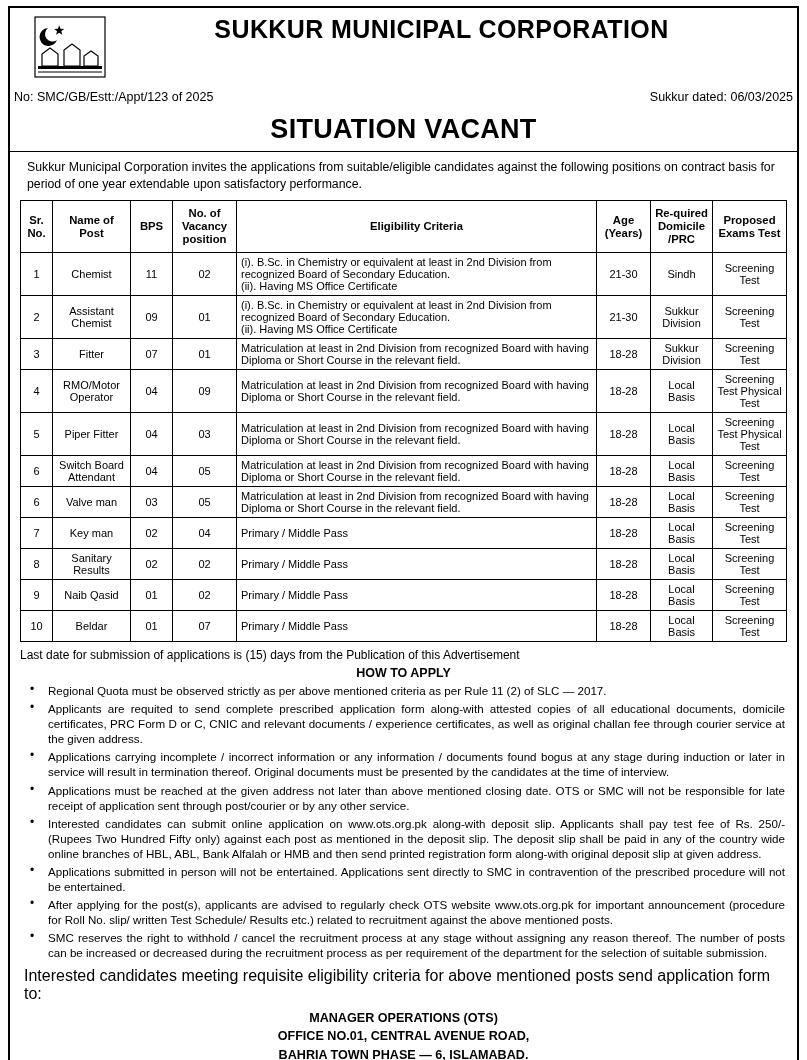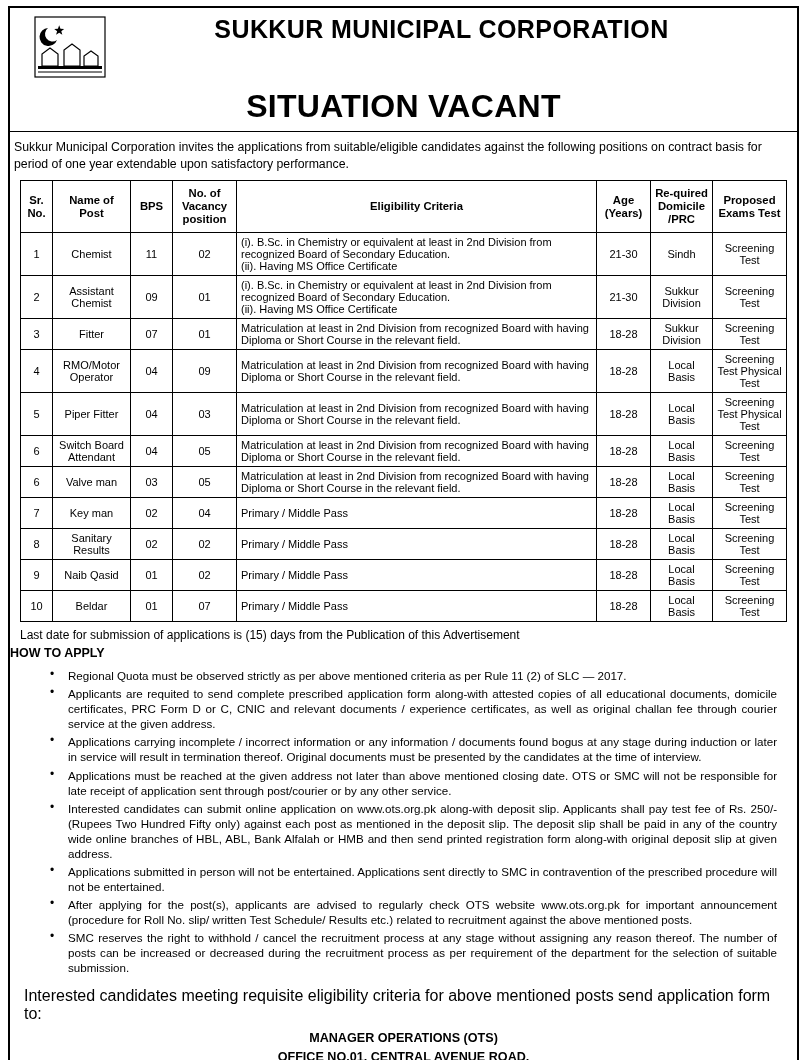--- a/index.html
+++ b/index.html
@@ -52,34 +52,34 @@
   }
   .ref-row {
     display: flex;
     justify-content: space-between;
     font-size: 12.5px;
     margin-top: 12px;
     padding: 0 4px;
   }
   .sit-vacant {
     text-align: center;
-    font-size: 32px;
+    font-size: 27px;
     font-weight: bold;
     margin: 10px 0 2px 0;
     letter-spacing: .3px;
   }
   .hr-line {
     border: 0;
     border-top: 1px solid #000;
     margin: 6px 0 0 0;
   }
   .intro {
     font-size: 12.3px;
     line-height: 1.35;
-    padding: 7px 10px 8px 4px;
+    padding: 7px 10px 8px 17px;
   }
   
   table.vac {
     width: calc(100% - 20px);
     margin: 0 10px;
     border-collapse: collapse;
     font-size: 11px;
   }
   table.vac th, table.vac td {
     border: 1px solid #000;
@@ -102,27 +102,28 @@
   .col-elig { width: auto; }
   .col-age { width: 54px; }
   .col-dom { width: 62px; }
   .col-exam { width: 74px; }
   .lastdate {
     font-size: 12px;
     padding: 6px 10px 2px 10px;
   }
   
   .how-title {
+    text-align: center;
     font-weight: bold;
     font-size: 12.5px;
     margin: 2px 0 3px 0;
   }
   ul.apply {
-    margin: 8px;
-    padding: 0 12px 0 40px;
+    margin: 0;
+    padding: 0 12px 0 28px;
     list-style: none;
   }
   ul.apply li {
     font-size: 11.6px;
     line-height: 1.3;
     margin-bottom: 3px;
     position: relative;
     text-align: justify;
     padding-left: 10px;
   }
@@ -163,20 +164,24 @@
           <path d="M50 50 L50 40 L57 35 L64 40 L64 50 Z" fill="none" stroke="#000" stroke-width="1.2"></path>
           <rect x="4" y="50" width="64" height="3" fill="#000"></rect>
           <line x1="4" y1="56" x2="68" y2="56" stroke="#000" stroke-width="1"></line>
         </svg>
       </div>
       <div class="header-text">
         <div class="corp-title">SUKKUR MUNICIPAL CORPORATION</div>
       </div>
     </div>
 
+    <div class="ref-row">
+      <span>No: SMC/GB/Estt:/Appt/123 of 2025</span>
+      <span>Sukkur dated: 06/03/2025</span>
+    </div>
 
     <div class="sit-vacant">SITUATION VACANT</div>
 
     <hr class="hr-line">
 
     <div class="intro">Sukkur Municipal Corporation invites the applications from suitable/eligible candidates against the following positions on contract basis for period of one year extendable upon satisfactory performance.</div>
 
     <table class="vac">
       <thead>
         <tr>

